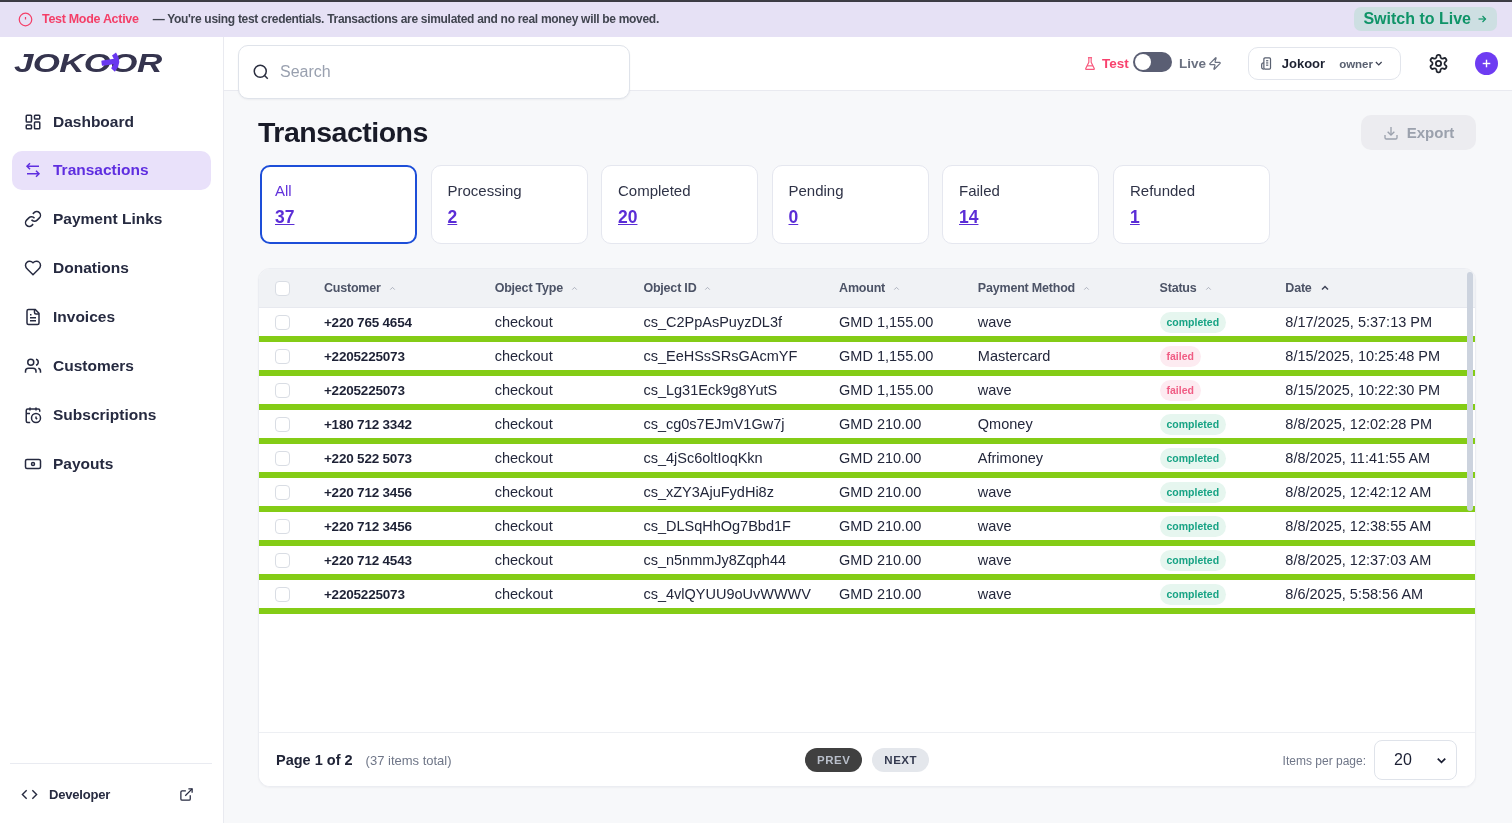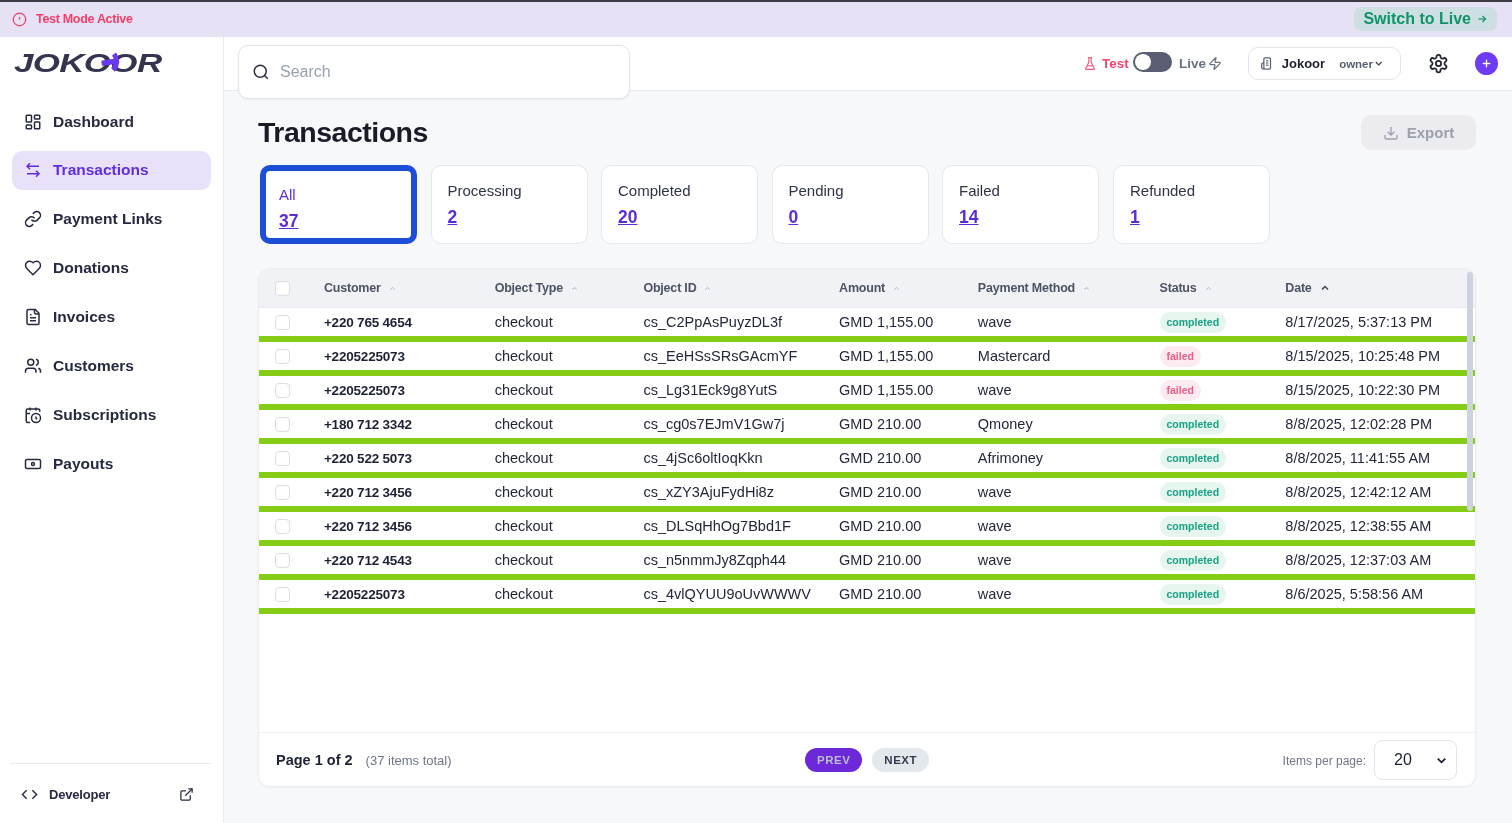--- a/index.html
+++ b/index.html
@@ -3,21 +3,21 @@
 <meta charset="utf-8">
 <style>
 * { margin:0; padding:0; box-sizing:border-box; font-family:"Liberation Sans",sans-serif; }
 html,body { width:1512px; height:823px; overflow:hidden; }
 body { position:relative; background:#f7f8fa; }
 .abs { position:absolute; }
 svg { display:block; }
 
 
 .topline { position:absolute; left:0; top:0; width:1512px; height:1.5px; background:rgba(40,40,48,0.9); }
-.banner { position:absolute; left:0; top:1px; width:1512px; height:36px; background:#e6e1f5; display:flex; align-items:center; padding-left:12px; }
+.banner { position:absolute; left:0; top:1px; width:1512px; height:36px; background:#e6e1f5; display:flex; align-items:center; padding-left:18px; }
 .banner .tma { color:#f43f68; font-weight:bold; font-size:12.5px; letter-spacing:-0.3px; margin-left:9px; }
 .banner .bmsg { color:#40444f; font-weight:bold; font-size:12px; letter-spacing:-0.3px; margin-left:14px; }
 .switchlive { position:absolute; right:15px; top:6.5px; height:24px; background:#cddfe2; border-radius:7px; display:flex; align-items:center; padding:0 9px; gap:5px; color:#0f9468; font-weight:bold; font-size:16px; }
 
 
 .topbar { position:absolute; left:0; top:37px; width:1512px; height:54px; background:#ffffff; }
 .topbar-line { position:absolute; left:224px; top:90px; width:1288px; height:1px; background:#e9eaf0; }
 .side-line { position:absolute; left:223px; top:37px; width:1px; height:786px; background:#e9eaf0; }
 
 
@@ -41,21 +41,21 @@
 .orgpill .orole { font-size:11.5px; color:#596070; margin-left:14px; font-weight:bold; }
 .plusbtn { position:absolute; left:1475px; top:52px; width:23px; height:23px; border-radius:50%; background:#6e3cf2; display:flex; align-items:center; justify-content:center; }
 
 
 .h1 { position:absolute; left:258px; top:116px; font-size:28.5px; font-weight:bold; color:#191b28; letter-spacing:-0.5px; }
 .export { position:absolute; left:1361px; top:115px; width:115px; height:35px; background:#ececf0; border-radius:10px; display:flex; align-items:center; justify-content:center; gap:8px; color:#9ba1ad; font-weight:bold; font-size:15px; }
 
 .fcard { position:absolute; top:164.5px; width:157px; height:79px; background:#fff; border:1px solid #e5e7ef; border-radius:10px; padding:15px 16px 0; }
 .fcard .lbl { font-size:15px; color:#2f3347; line-height:19px; }
 .fcard .num { font-size:17.5px; font-weight:bold; color:#5b2dd6; line-height:21px; margin-top:7px;text-decoration:underline; }
-.fcard.active { border:6px solid #1d4ed8; padding:14px 13px 0; }
+.fcard.active { border:2px solid #1d4ed8; padding:14px 13px 0; }
 .fcard.active .lbl { color:#6131db; }
 
 
 .tcard { position:absolute; left:258px; top:268px; width:1218px; height:519px; background:#fff; border:1px solid #ebedf2; border-radius:12px; overflow:hidden; box-shadow:0 1px 2px rgba(16,24,40,.04); }
 .thead { height:39px; background:#f0f2f5; display:flex; align-items:center; border-bottom:1px solid #e7e9ef; }
 .th { display:flex; align-items:center; gap:7px; font-size:12.5px; letter-spacing:-0.2px; font-weight:bold; color:#4c5366; }
 .tbodywrap { height:425px; overflow:hidden; }
 .trow { height:34px; display:flex; align-items:center; border-bottom:6px solid #84cc16; font-size:14.5px; color:#23273b; }
 .c1 { width:65px; padding-left:16px; }
 .c2 { width:171px; }
@@ -67,35 +67,36 @@
 .c8 { width:190px; }
 .cust { font-weight:bold; color:#1d2135; font-size:13.5px; letter-spacing:-0.2px; }
 .cb { width:15px; height:15px; border:1.5px solid #d9dde4; border-radius:4px; background:#fff; }
 .pill { display:inline-block; font-size:10.5px; font-weight:bold; padding:4.5px 7px; border-radius:999px; }
 .pill.ok { background:#e6f6ef; color:#17a384; }
 .pill.bad { background:#fdebf1; color:#f05c84; }
 .tfoot { position:absolute; left:0; bottom:0; width:100%; height:54px; background:#fff; border-top:1px solid #edeff3; display:flex; align-items:center; }
 .pginfo { margin-left:17px; font-size:14.5px; font-weight:bold; color:#202437; }
 .pginfo span { font-size:13px; font-weight:normal; color:#6f7688; margin-left:9px; }
 .pgbtn { height:24px; border-radius:999px; display:flex; align-items:center; padding:0 12px; font-size:11.5px; font-weight:bold; letter-spacing:0.5px; }
-.prev { background:#6d28d9; color:#b9bfca; }
+.prev { background:#404040; color:#b9bfca; }
 .next { background:#e4e7ec; color:#343a50; margin-left:10px; }
 .ipp { position:absolute; right:109px; top:21px; font-size:12px; color:#6f7688;padding-left:46px; }
 .ippsel { position:absolute; right:18px; top:7px; width:83px; height:40px; border:1px solid #dfe3ea; border-radius:8px; display:flex; align-items:center; padding:0 7px 0 19px; justify-content:space-between; font-size:16px; color:#1b1f33; }
 .sbthumb { position:absolute; right:2px; top:3px; width:6px; height:239px; background:#ccd3de; border-radius:3px; }
 </style>
 </head>
 <body>
 <div class="banner">
   <svg width="15" height="15" viewBox="0 0 24 24" fill="none" stroke="#f43f68" stroke-width="2">
       <circle cx="12" cy="12" r="10"></circle>
       <line x1="12" y1="8" x2="12" y2="12"></line>
       <line x1="12" y1="16" x2="12.01" y2="16"></line>
     </svg>
   <span class="tma">Test Mode Active</span>
+  <span class="bmsg">— You're using test credentials. Transactions are simulated and no real money will be moved.</span>
 </div>
 <div class="topline"></div>
 <div class="switchlive">Switch to Live
   <svg width="12" height="12" viewBox="0 0 24 24" fill="none" stroke="#0f9468" stroke-width="2.4">
       <path d="M5 12h14"></path>
       <path d="m13 6 6 6-6 6"></path>
     </svg>
 </div>
 
 <div class="topbar"></div>

